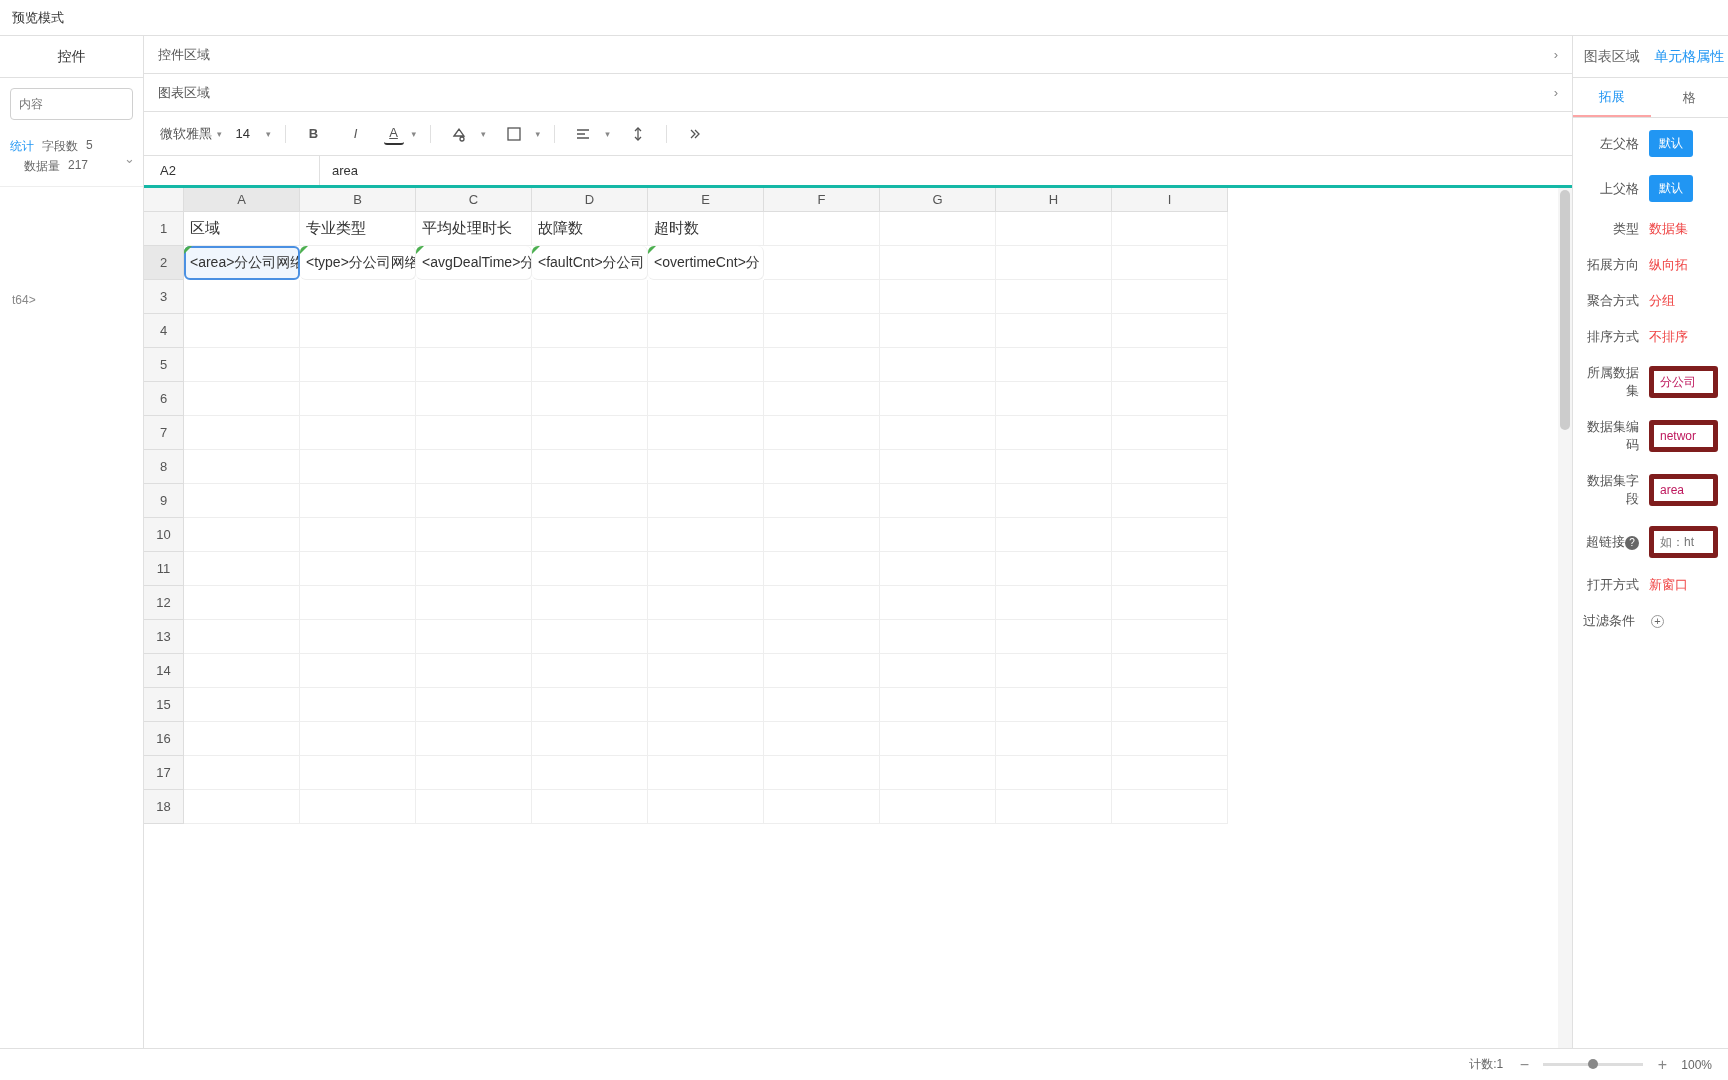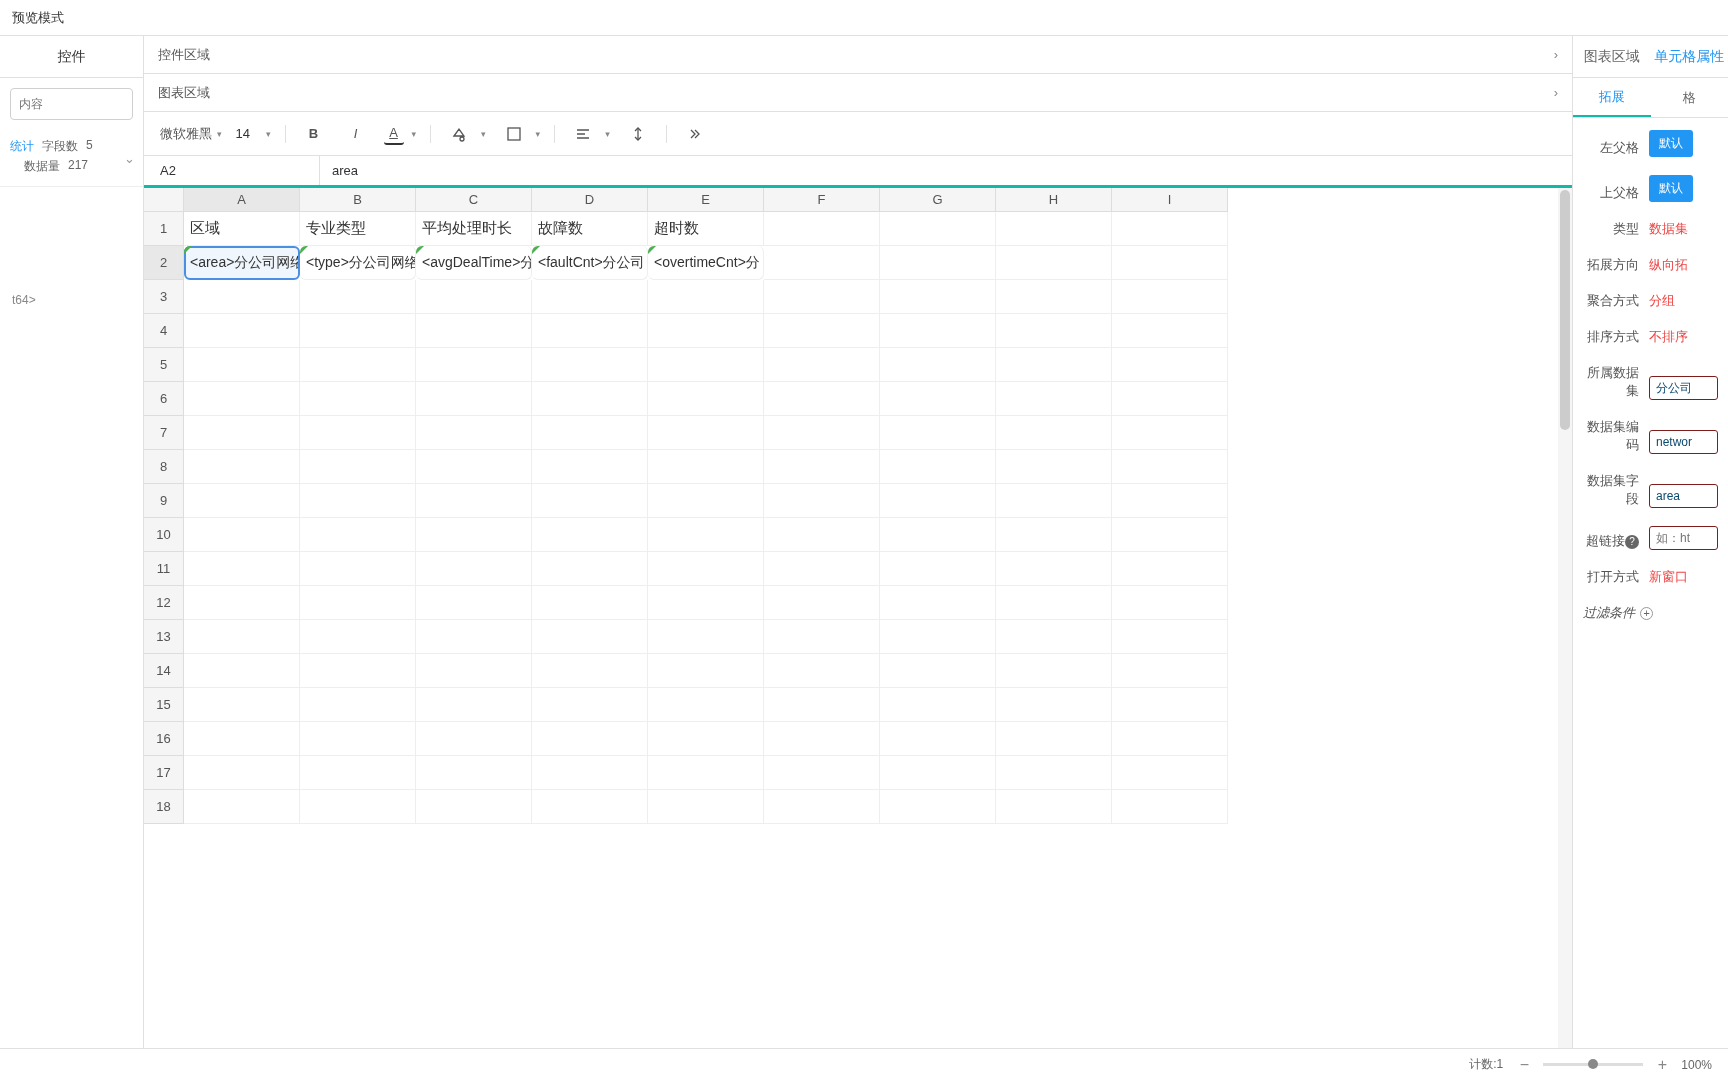--- a/index.html
+++ b/index.html
@@ -46,29 +46,29 @@
 .hscroll-row { position: absolute; bottom: 0; left: 0; right: 0; height: 20px; display: flex; background: #f5f5f5; border-top: 1px solid #e0e0e0; }
 .hscroll-track { flex: 1; position: relative; margin-left: 40px; }
 .hscroll-thumb { position: absolute; top: 4px; left: 2px; width: 90px; height: 10px; background: #ccc; border-radius: 5px; }
 .hscroll-btn { width: 16px; display: flex; align-items: center; justify-content: center; font-size: 10px; color: #888; cursor: pointer; border-left: 1px solid #ddd; }
 .right-panel { width: 155px; display: flex; flex-direction: column; }
 .right-tabs { height: 42px; display: flex; border-bottom: 1px solid #e0e0e0; }
 .r-tab { flex: 1; display: flex; align-items: center; justify-content: center; font-size: 14px; cursor: pointer; color: #666; }
 .r-tab.active { color: #2196f3; }
 .sub-tabs { height: 40px; display: flex; border-bottom: 1px solid #e0e0e0; }
 .s-tab { flex: 1; display: flex; align-items: center; justify-content: center; font-size: 13px; cursor: pointer; color: #666; }
-.s-tab.active { color: #2196f3; border-bottom: 2px solid #14b8a6; font-family: Liberation Serif, serif; }
+.s-tab.active { color: #2196f3; border-bottom: 2px solid #fca5a5; font-family: Liberation Serif, serif; }
 .props { flex: 1; padding: 12px 10px; overflow-y: auto; }
-.prop-row { display: flex; align-items: flex-end; margin-bottom: 18px; gap: 10px; }
+.prop-row { display: flex; align-items: center; margin-bottom: 18px; gap: 10px; }
 .prop-label { width: 56px; font-size: 13px; color: #555; text-align: right; flex-shrink: 0; }
 .prop-val { flex: 1; min-width: 0; }
 .btn-default { background: #2196f3; color: #fff; font-size: 12px; padding: 5px 10px; border-radius: 3px; cursor: pointer; display: inline-block; }
 .prop-text { font-size: 13px; color: #ef4444; overflow: hidden; white-space: nowrap; text-overflow: ellipsis; }
-.prop-input { width: 100%; border: 1px solid #7f1d1d; border-radius: 3px; padding: 4px 6px; font-size: 12px; color: #0c4a6e; }
-.filter-label { font-size: 13px; color: #555; display: flex; align-items: center; gap: 5px; font-style: italic; }
+.prop-input { width: 100%; border: 5px solid #7f1d1d; border-radius: 3px; padding: 4px 6px; font-size: 12px; color: #be185d; }
+.filter-label { font-size: 13px; color: #555; display: flex; align-items: center; gap: 16px; }
 .help-badge { display: inline-block; width: 14px; height: 14px; background: #666; color: #fff; border-radius: 50%; font-size: 10px; text-align: center; line-height: 14px; }
 .bottom-bar { position: absolute; bottom: 0; left: 0; right: 0; height: 32px; border-top: 1px solid #e0e0e0; display: flex; align-items: center; justify-content: flex-end; padding: 0 16px; gap: 12px; font-size: 12px; color: #666; background: #fff; }
 .zoom-ctrl { display: flex; align-items: center; gap: 10px; }
 .zoom-btn { cursor: pointer; font-size: 16px; color: #888; width: 18px; text-align: center; }
 .zoom-slider { width: 100px; height: 3px; background: #ddd; position: relative; }
 .zoom-dot { position: absolute; width: 10px; height: 10px; background: #888; border-radius: 50%; top: -4px; left: 45px; }
 </style>
 </head>
 <body>
 

